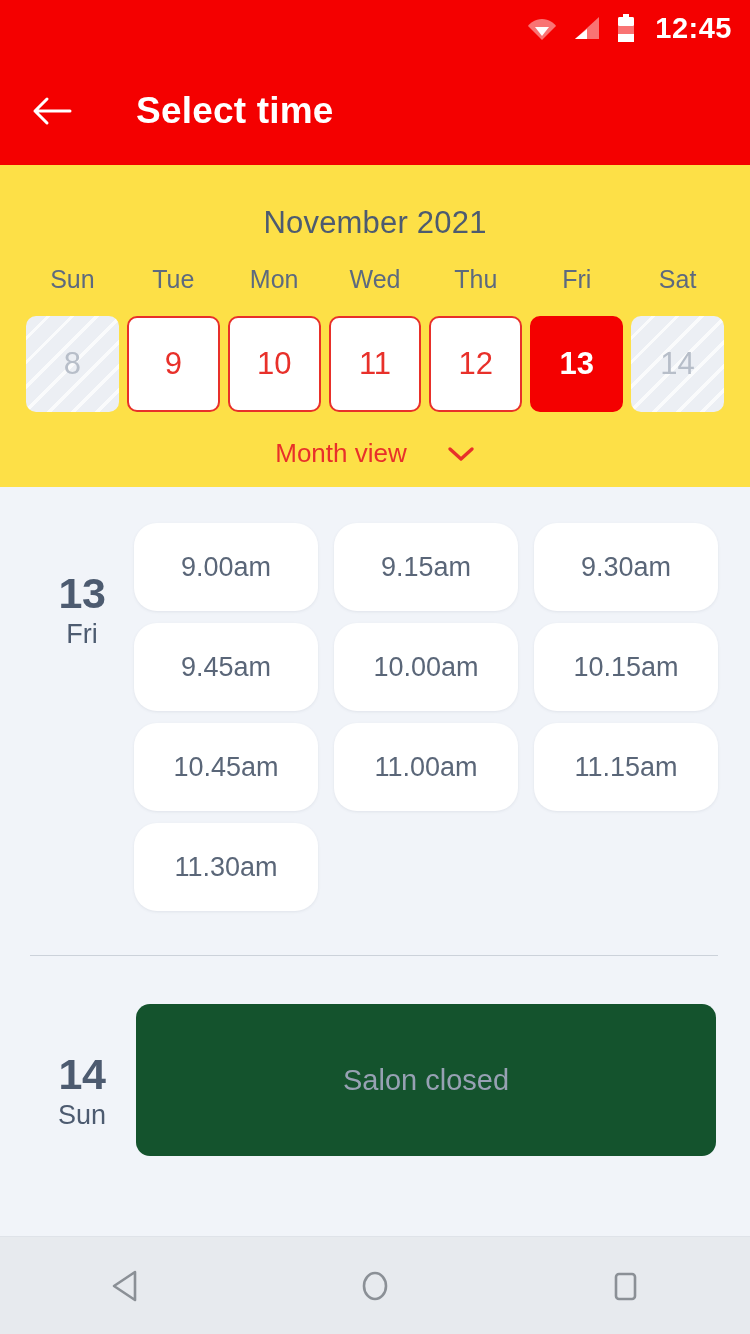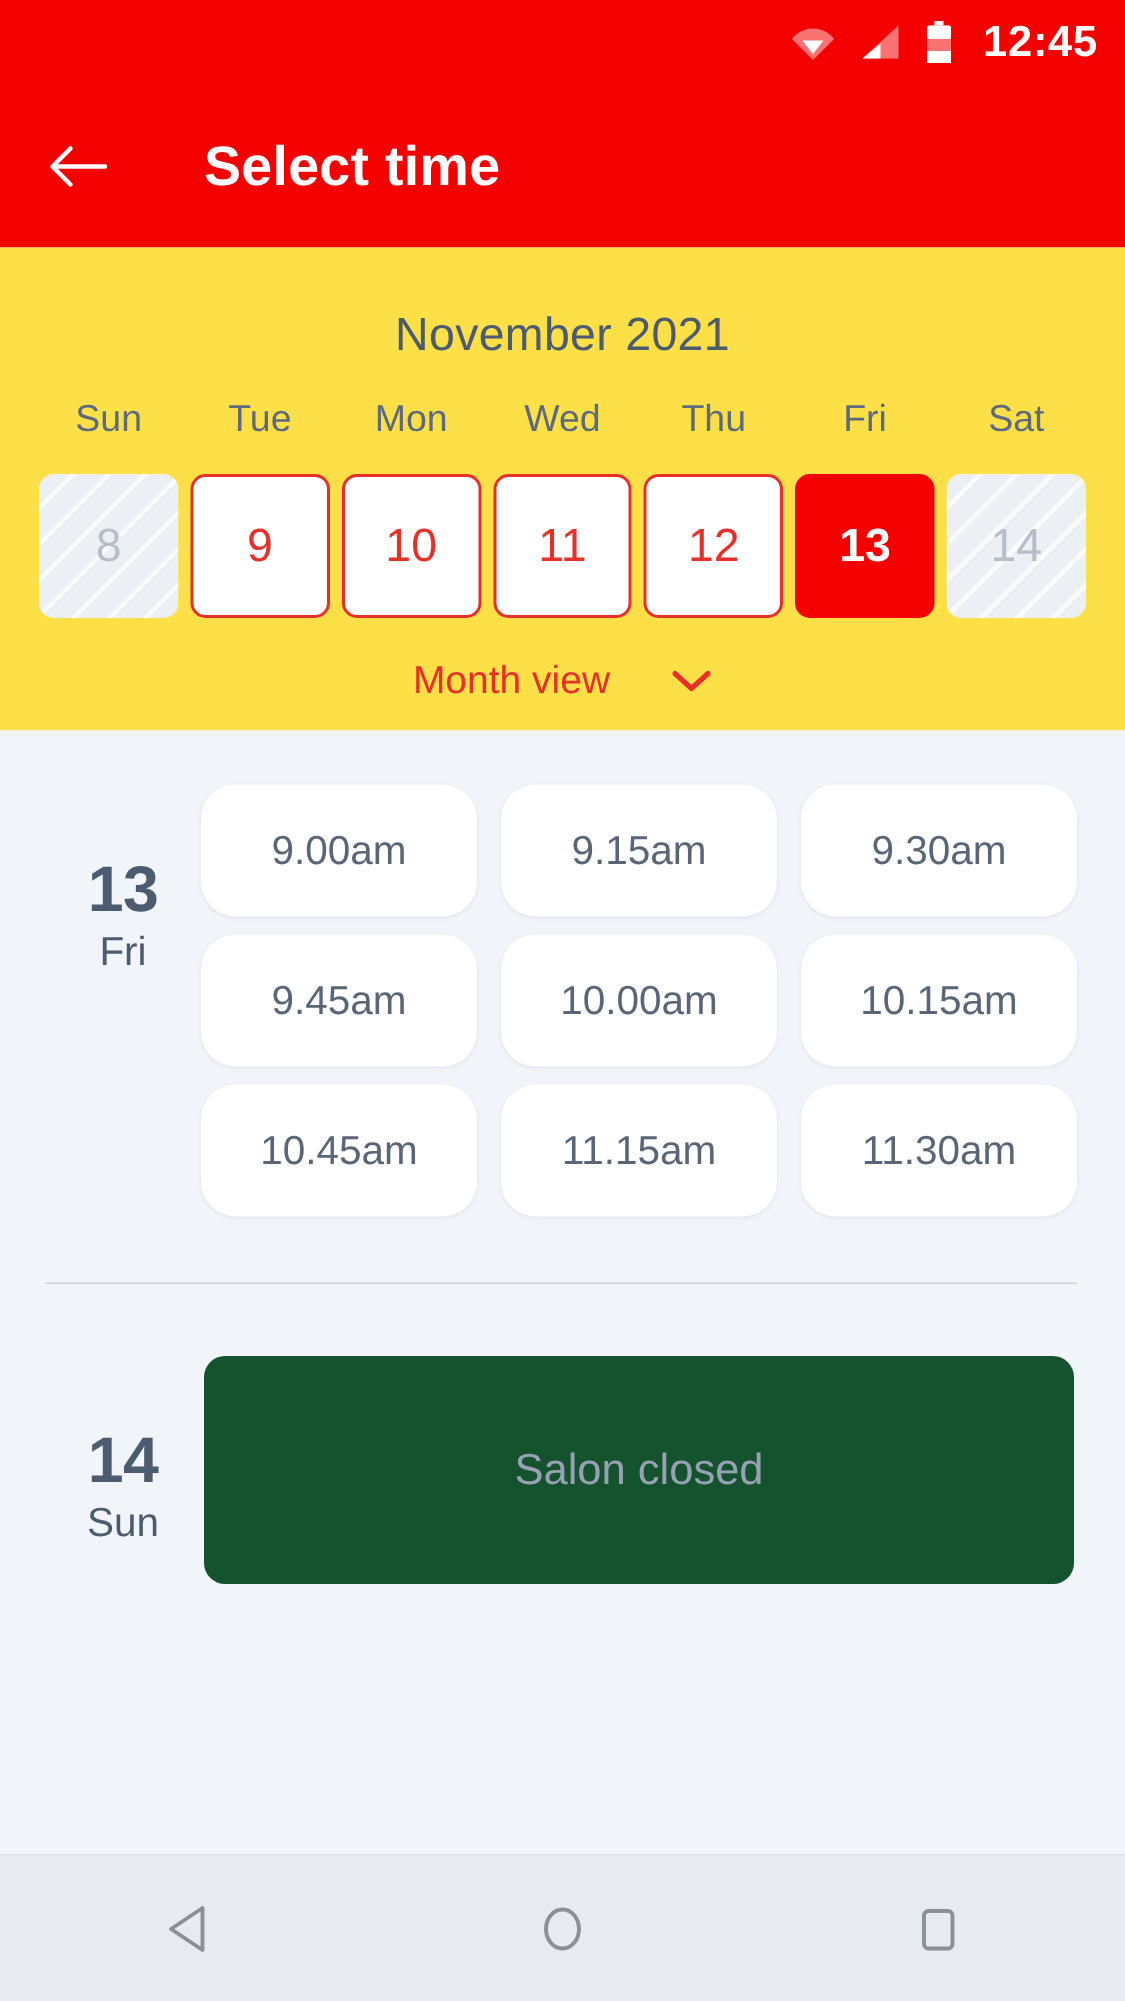--- a/index.html
+++ b/index.html
@@ -313,20 +313,21 @@
         <div class="dname">Fri</div>
       </div>
       <div class="slot-grid">
         <div class="slot">9.00am</div>
         <div class="slot">9.15am</div>
         <div class="slot">9.30am</div>
         <div class="slot">9.45am</div>
         <div class="slot">10.00am</div>
         <div class="slot">10.15am</div>
         <div class="slot">10.45am</div>
+        <div class="slot">11.00am</div>
         <div class="slot">11.15am</div>
         <div class="slot">11.30am</div>
       </div>
     </div>
 
     <div class="divider"></div>
 
     <div class="closed-block">
       <div class="day-stamp">
         <div class="dnum">14</div>

